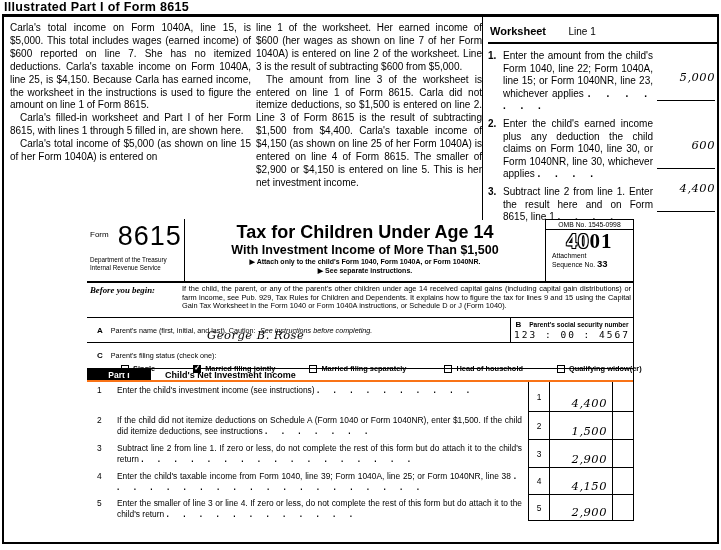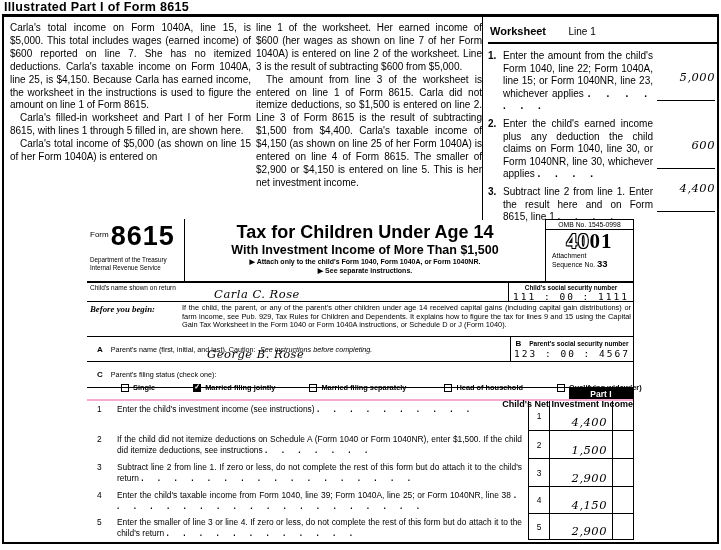--- a/index.html
+++ b/index.html
@@ -34,21 +34,21 @@
   .dots { letter-spacing:6px; font-weight:bold; }
   .hand { font-family:"DejaVu Serif", serif; font-style:italic; font-size:11.5px; letter-spacing:.5px; }
   .ws-amt { position:absolute; right:2px; bottom:12px; width:58px; border-bottom:1.5px solid #000;
             text-align:right; padding-bottom:16px; }
 
   
   .form { position:absolute; left:83px; top:203px; width:547px; border-right:1.5px solid #000; }
   .f-header { display:flex; border-bottom:2.5px solid #000; height:64px; }
   .fh-left { width:98px; flex:none; border-right:1.5px solid #000; padding:2px 2px 0 3px; }
   .fh-formword { font-size:8px; display:inline-block; vertical-align:8px; }
-  .fh-number { font-size:27px; font-weight:bold; letter-spacing:1px; display:inline-block; margin-left:2px; }
+  .fh-number { font-size:27px; font-weight:normal; letter-spacing:1px; display:inline-block; margin-left:9px; }
   .fh-agency { font-size:6.3px; line-height:7.5px; margin-top:4px; }
   .fh-center { flex:1; text-align:center; padding-top:3px; }
   .fh-t1 { font-size:18px; font-weight:bold; }
   .fh-t2 { font-size:12.5px; font-weight:bold; }
   .fh-note { font-size:7px; font-weight:bold; margin-top:1px; }
   .fh-right { width:88px; flex:none; border-left:1.5px solid #000; border-top:1.5px solid #000; text-align:center; }
   .fh-omb { font-size:6.8px; border-bottom:1.5px solid #000; padding:1px 0; white-space:nowrap; }
   .fh-year { font-size:21px; font-weight:bold; letter-spacing:1px; line-height:22px; font-family:"Liberation Serif", serif; }
   .y-outline { color:#fff; text-shadow:-1px -1px 0 #000, 1px -1px 0 #000, -1px 1px 0 #000, 1px 1px 0 #000, 0 1px 0 #000, 0 -1px 0 #000; }
   .fh-att { font-size:6.8px; line-height:7.6px; text-align:left; padding-left:6px; }
@@ -82,21 +82,21 @@
   .status:nth-child(1){ margin-left:24px; }
   .status:nth-child(2){ margin-left:38px; }
   .status:nth-child(3){ margin-left:34px; }
   .status:nth-child(4){ margin-left:38px; }
   .status:nth-child(5){ margin-left:34px; }
   .cb { width:8px; height:8px; border:1.3px solid #000; display:inline-block; margin-right:4px;
         position:relative; flex:none; }
   .cb.checked { background:#000; }
   .cb.checked::after { content:"\2713"; color:#fff; font-size:7px; position:absolute; left:0; top:-1.5px; }
 
-  .f-part1 { display:flex; align-items:flex-end; border-bottom:2px solid #f9a8d4; height:13px;flex-direction:column; }
+  .f-part1 { display:flex; align-items:center; border-bottom:2px solid #f97316; height:13px; }
   .p1-label { background:#000; color:#fff; font-weight:bold; font-size:8.5px; width:64px; flex:none;
               text-align:center; height:100%; line-height:12px; }
   .p1-title { font-weight:bold; font-size:9px; margin-left:14px; }
 
   .f-lines { }
   .f-line { display:flex; }
   .f-line .lt { flex:1; display:flex; padding:3px 6px 0 10px; font-size:8.4px; line-height:10.8px; }
   .f-line .ln { width:20px; flex:none; }
   .f-line .ltext { flex:1; text-align:justify; }
   .f-line .nb { width:22px; flex:none; border-left:1.5px solid #000; border-right:1.5px solid #000;
@@ -170,30 +170,20 @@
         <div class="fh-right">
           <div class="fh-omb">OMB No. 1545-0998</div>
           <div class="fh-year"><span class="y-outline">40</span><span>01</span></div>
           <div class="fh-att">
             <div>Attachment</div>
             <div><span>Sequence No.</span> <span class="seq-no">33</span></div>
           </div>
         </div>
       </div>
 
-      <div class="f-childrow">
-        <div class="fc-name">
-          <div class="fc-namelabel">Child's name shown on return</div>
-          <div class="fc-nameval hand">Carla C. Rose</div>
-        </div>
-        <div class="fc-ssn">
-          <div class="fc-ssnlabel">Child's social security number</div>
-          <div class="ssn-val">111 : 00 : 1111</div>
-        </div>
-      </div>
 
       <div class="f-before">
         <div class="fb-label">Before you begin:</div>
         <div class="fb-text">If the child, the parent, or any of the parent's other children under age 14 received capital gains (including capital gain distributions) or farm income, see Pub. 929, Tax Rules for Children and Dependents. It explains how to figure the tax for lines 9 and 15 using the Capital Gain Tax Worksheet in the Form 1040 or Form 1040A instructions, or Schedule D or J (Form 1040).</div>
       </div>
 
       <div class="f-rowAB">
         <div class="fa-cell">
           <span class="letter">A</span><span class="smalllabel">Parent's name (first, initial, and last). Caution:</span> <span class="smalllabel ital">See instructions before completing.</span>
           <div class="fa-val hand">George B. Rose</div>

